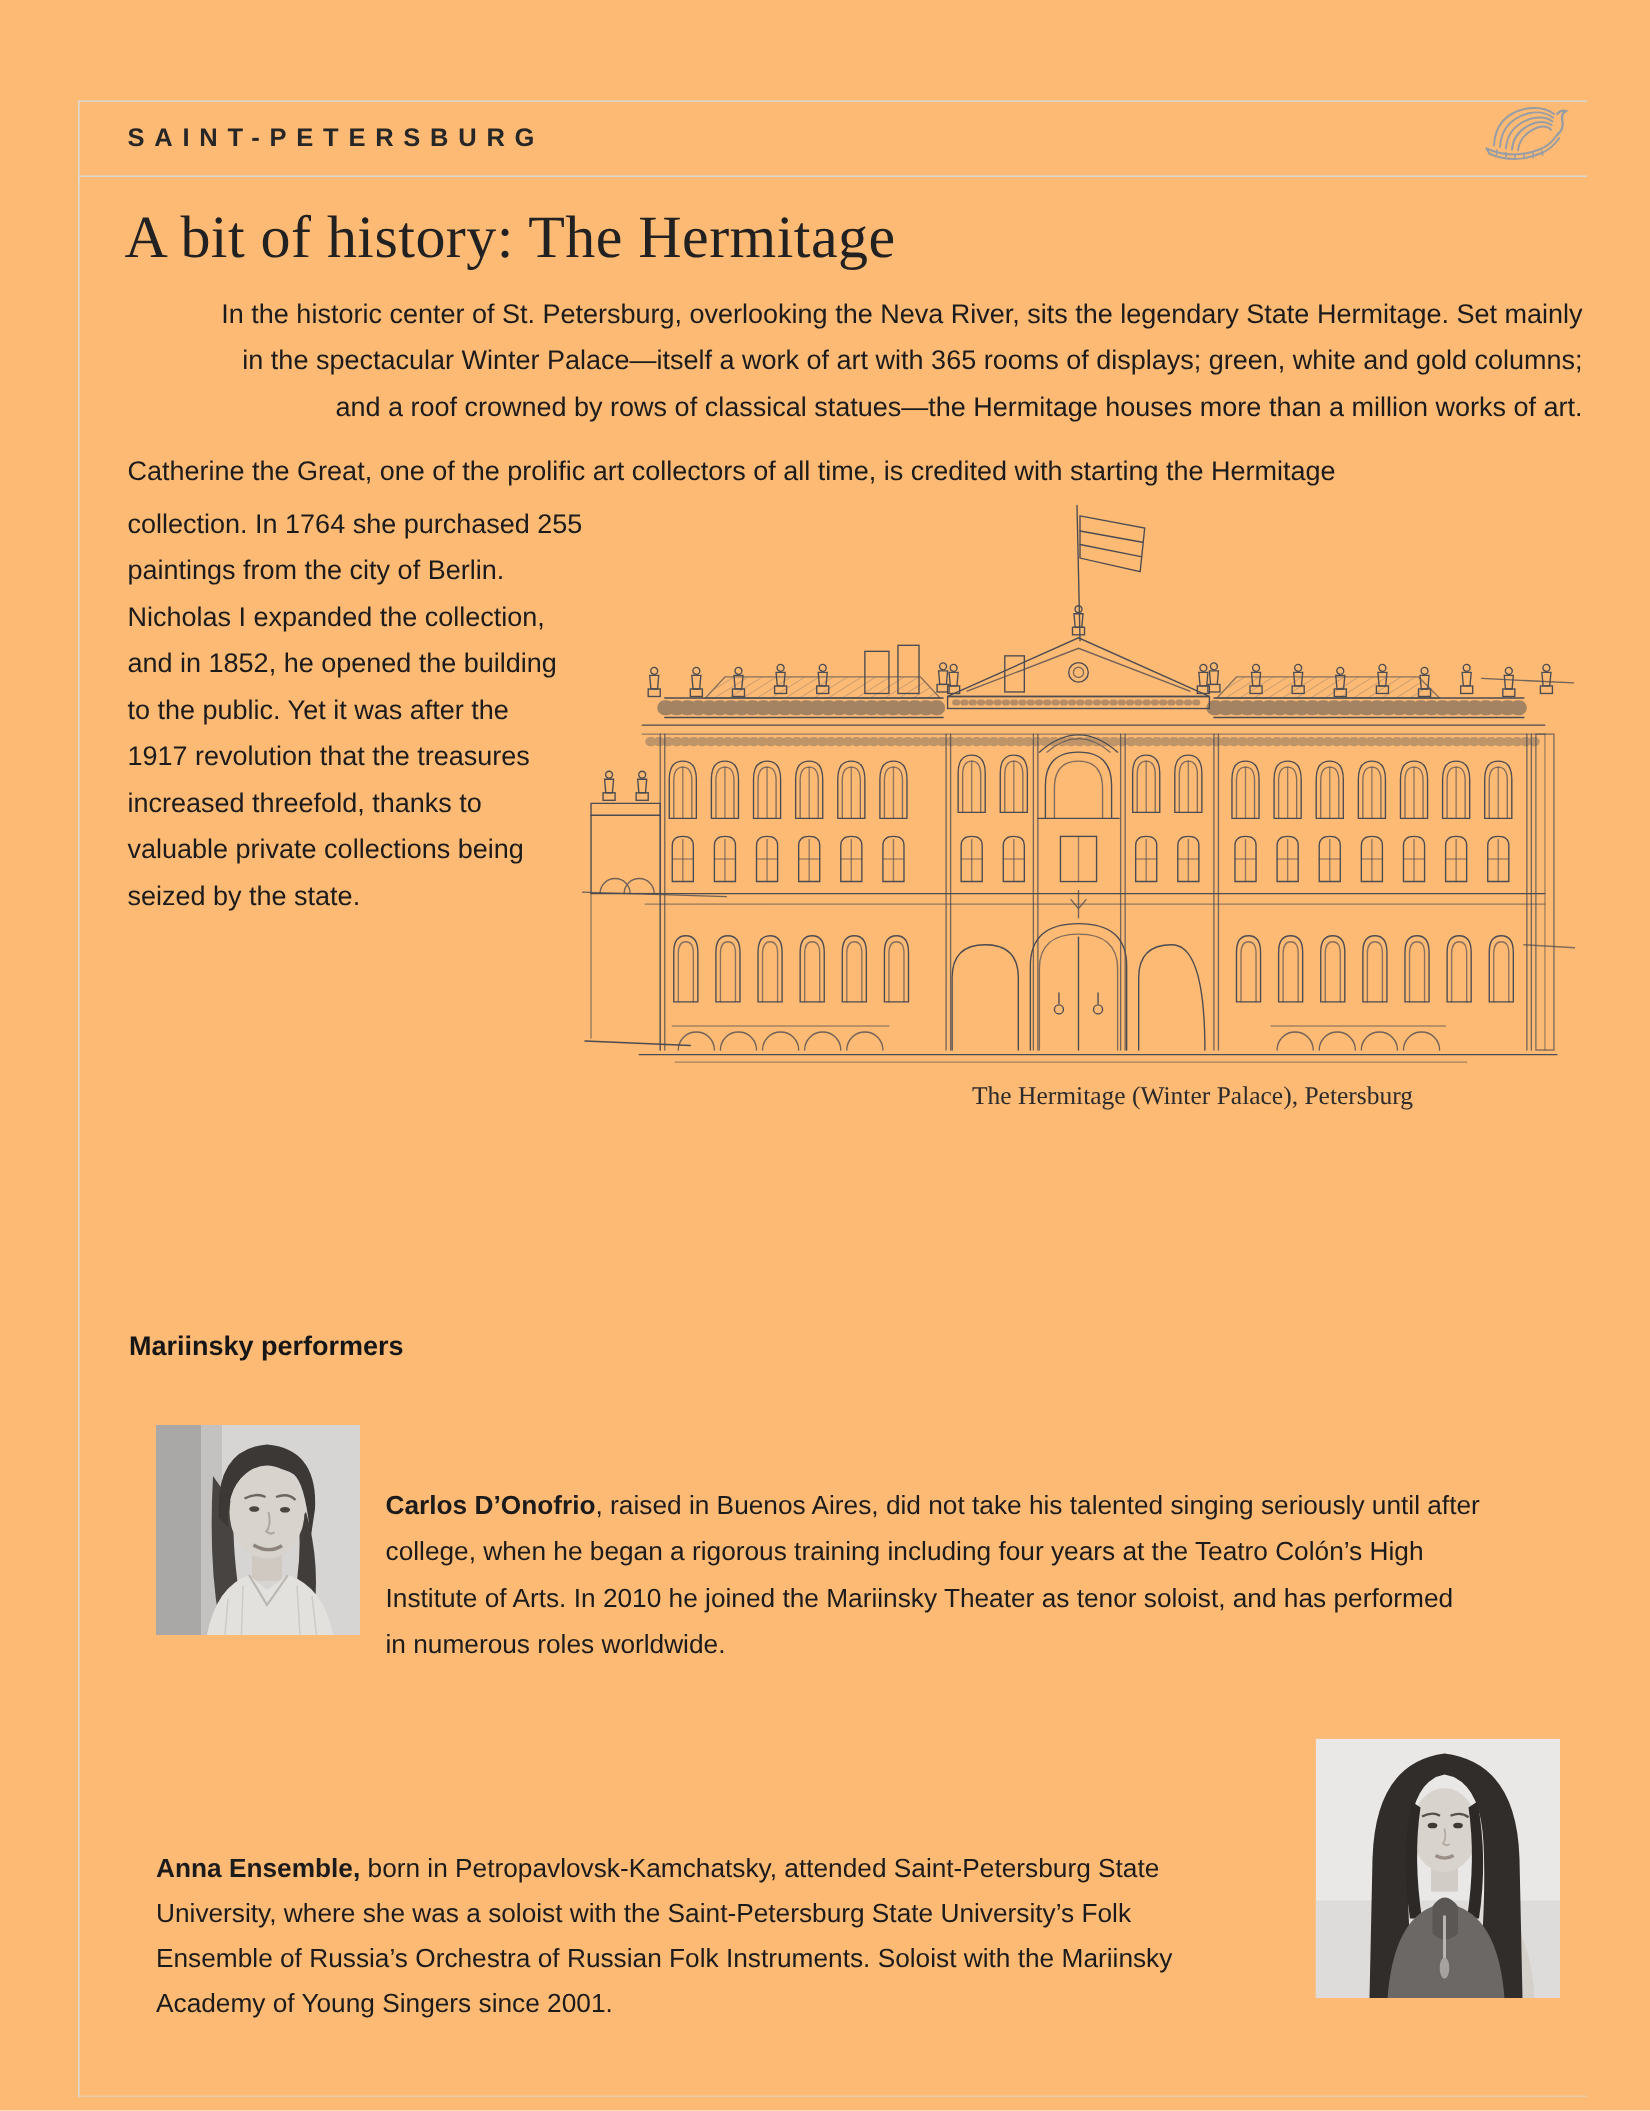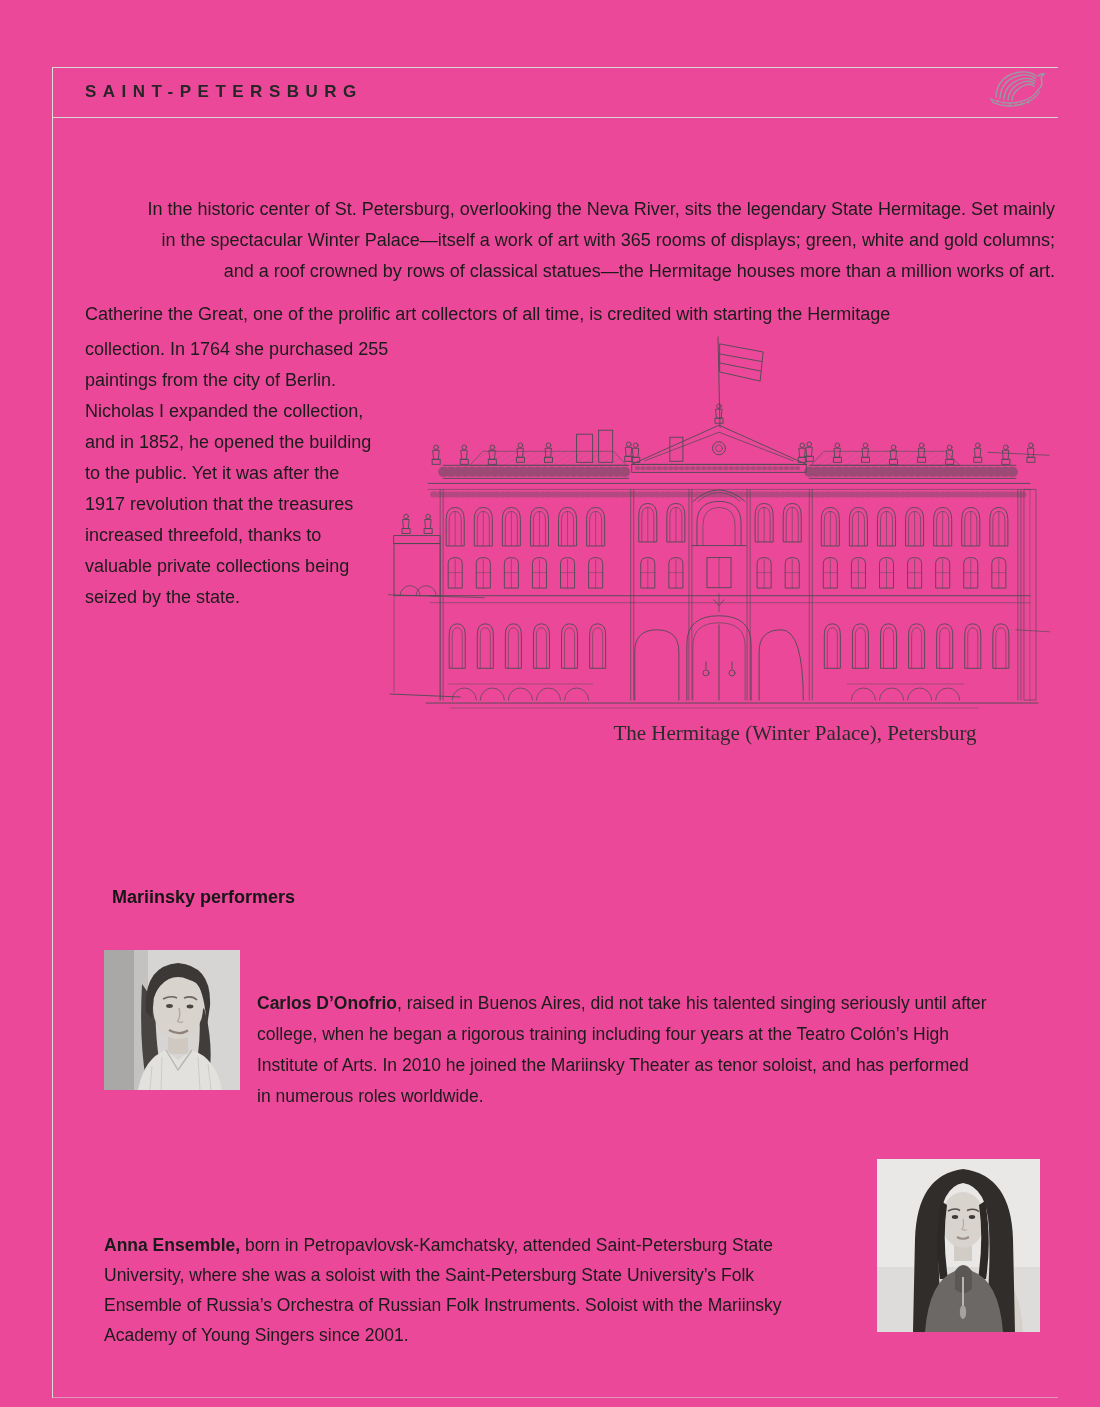--- a/index.html
+++ b/index.html
@@ -1,35 +1,35 @@
 <!DOCTYPE html>
 <html><head>
 <meta charset="utf-8">
 <style>
   html,body{margin:0;padding:0;background:#fbfbfa;}
-  #page{position:relative;width:1100px;height:1407px;background:#ec4899;
+  #page{position:relative;width:1100px;height:1407px;background:#fdba74;
         font-family:"Liberation Sans",sans-serif;color:#1c1c1c;overflow:hidden;}
   .hrule{position:absolute;height:1px;background:#d7d7d4;}
   .vrule{position:absolute;width:1px;background:#dcdcd9;}
   .brand{position:absolute;left:85px;top:82px;font-size:17px;font-weight:700;
          letter-spacing:6.5px;color:#262626;}
   .logo{position:absolute;left:983px;top:68px;width:64px;height:44px;}
   .title{position:absolute;left:83px;top:134px;font-family:"Liberation Serif",serif;
          font-size:40px;color:#212121;letter-spacing:0.3px;}
   .body-text{position:absolute;font-size:18px;line-height:31px;white-space:pre-line;
              color:#1b1b1b;}
   .p1{left:85px;top:194px;width:970px;text-align:right;}
   .p2lead{left:85px;top:299px;width:970px;}
   .p2col{left:85px;top:334px;width:440px;}
   .p3col{left:85px;top:612px;width:470px;}
   .p3wide{left:85px;top:800px;width:975px;}
   .figure{position:absolute;left:388px;top:330px;width:662px;height:388px;}
   .caption{position:absolute;left:555px;top:721px;width:480px;text-align:center;
-           font-family:"Liberation Serif",serif;font-size:21px;color:#2b2b2b;}
-  .performers-heading{position:absolute;left:86px;top:887px;font-size:18px;font-weight:700;color:#161616;margin-left:26px;}
+           font-family:"Liberation Serif",serif;font-size:17px;color:#2b2b2b;}
+  .performers-heading{position:absolute;left:86px;top:887px;font-size:18px;font-weight:700;color:#161616;}
   .bio{position:absolute;font-size:17.5px;line-height:31px;white-space:pre-line;color:#1b1b1b;}
   .bio-carlos{left:257px;top:957px;width:805px;}
   .bio-anna{left:104px;top:1200px;width:780px;line-height:30px;}
   .bio b{font-weight:700;}
   .photo{position:absolute;overflow:hidden;}
   .photo-carlos{left:104px;top:950px;width:136px;height:140px;}
   .photo-anna{left:877px;top:1159px;width:163px;height:173px;}
   svg{display:block;}
 </style>
 </head>
@@ -55,20 +55,21 @@
         <path d="M21,31 Q22,16 38,11 Q47,9 52,13"></path>
         <path d="M25,31.8 Q26,19 40,14 Q47,12 51.5,15.5"></path>
         <path d="M29,32.2 Q30,22 42,17 Q48,15 51,18.5"></path>
         <g stroke-width="1">
           <path d="M15,31.8 l-0.3,3 M21,33.6 l-0.2,3 M27,34.6 l0,3 M33,34.9 l0,3 M39,34.2 l0.2,3 M45,32.6 l0.4,2.8"></path>
         </g>
       </g>
     </svg>
   </div>
 
+  <div class="title">A bit of history: The Hermitage</div>
 
   <div class="body-text p1">In the historic center of St. Petersburg, overlooking the Neva River, sits the legendary State Hermitage. Set mainly
 in the spectacular Winter Palace—itself a work of art with 365 rooms of displays; green, white and gold columns;
 and a roof crowned by rows of classical statues—the Hermitage houses more than a million works of art.</div>
   <div class="body-text p2lead">Catherine the Great, one of the prolific art collectors of all time, is credited with starting the Hermitage</div>
   <div class="body-text p2col">collection. In 1764 she purchased 255
 paintings from the city of Berlin.
 Nicholas I expanded the collection,
 and in 1852, he opened the building
 to the public. Yet it was after the

